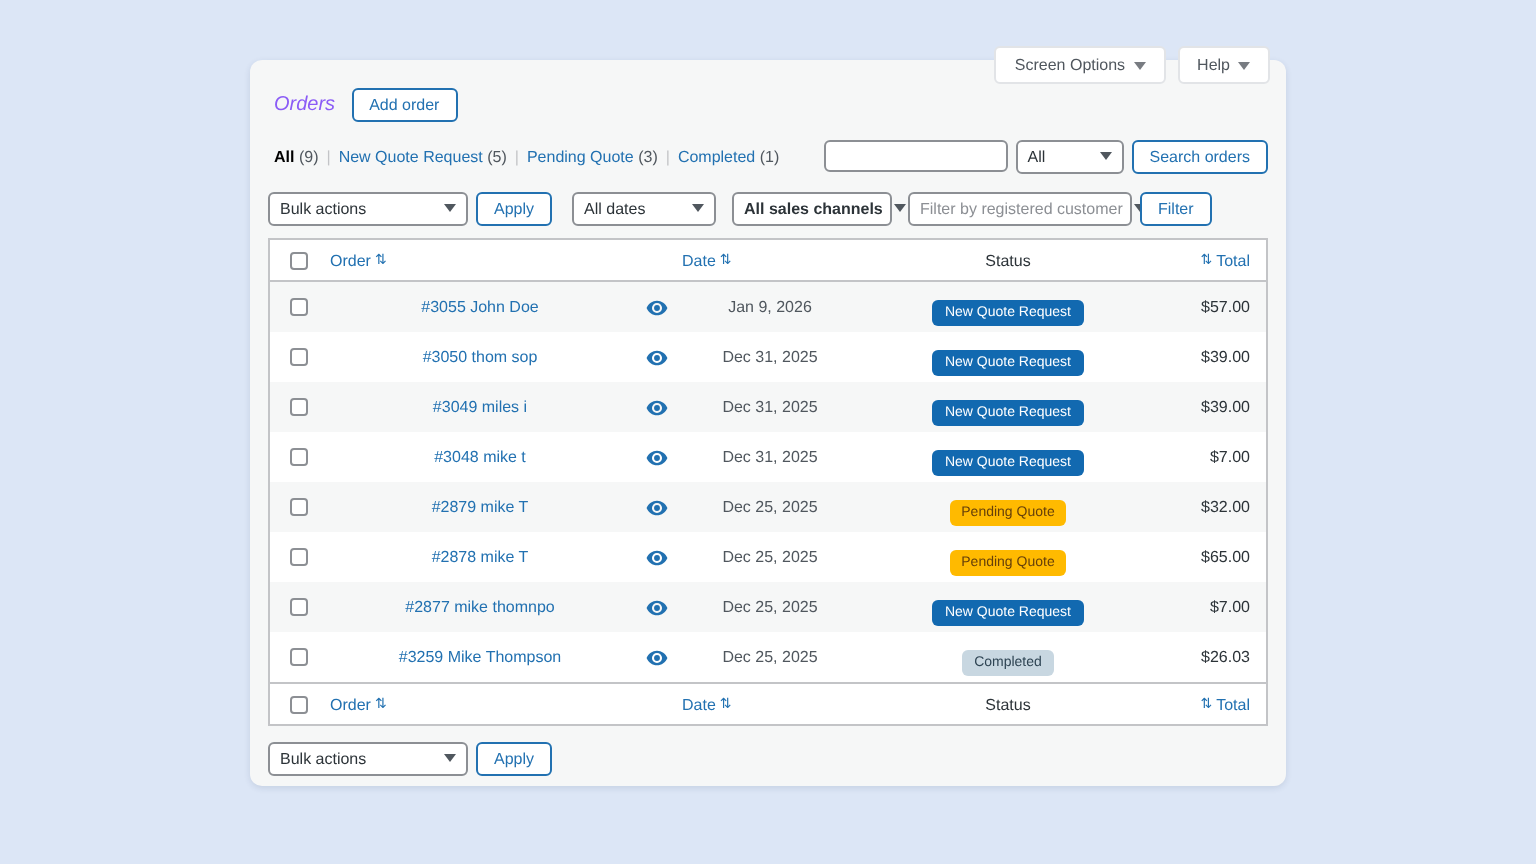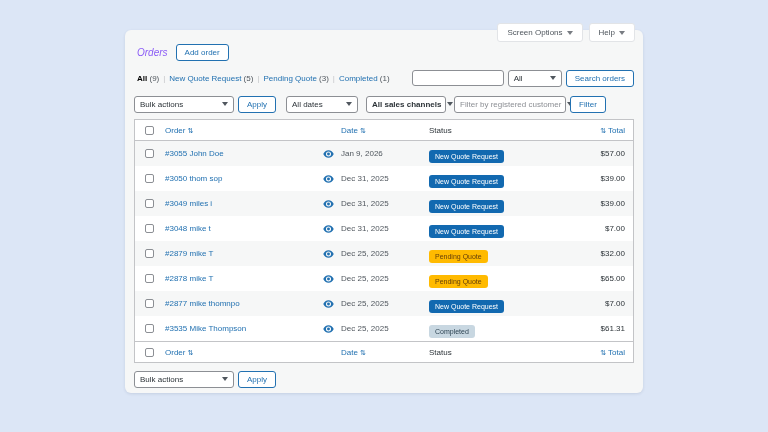--- a/index.html
+++ b/index.html
@@ -89,20 +89,21 @@
   
   .orders-table {
     background:#fff;
     border:1px solid #c3c4c7;
     width:500px;
   }
   .t-row {
     display:grid;
     grid-template-columns:30px 150px 26px 88px 150px 1fr;
     align-items:center;
+    text-align:center;
   }
   .t-head { height:21px; border-bottom:1px solid #c3c4c7; }
   .t-foot { height:21px; border-top:1px solid #c3c4c7; }
   .order-row { height:25px; }
   .order-row:nth-child(odd) { background:#f6f7f7; }
   .cb {
     width:9px; height:9px;
     border:1px solid #8c8f94; border-radius:2px;
     background:#fff; margin-left:10px; cursor:pointer;
   }
@@ -311,30 +312,30 @@
         <circle cx="12" cy="8" r="3.2" fill="#2271b1"></circle>
       </svg>
     </span>
     <span class="cell-date">Dec 25, 2025</span>
     <span><span class="badge new-quote">New Quote Request</span></span>
     <span class="cell-total">$7.00</span>
   </div>
 
   <div class="t-row order-row">
     <div class="cb"></div>
-    <a class="order-link">#3535 Mike Thompson</a>
+    <a class="order-link">#3259 Mike Thompson</a>
     <span class="preview">
       <svg width="11" height="8" viewBox="0 0 24 16">
         <path d="M12 0C7 0 2.6 3.2.6 8c2 4.8 6.4 8 11.4 8s9.4-3.2 11.4-8C21.4 3.2 17 0 12 0zm0 13.5A5.5 5.5 0 1 1 12 2.5a5.5 5.5 0 0 1 0 11z" fill="#2271b1"></path>
         <circle cx="12" cy="8" r="3.2" fill="#2271b1"></circle>
       </svg>
     </span>
     <span class="cell-date">Dec 25, 2025</span>
     <span><span class="badge completed">Completed</span></span>
-    <span class="cell-total">$61.31</span>
+    <span class="cell-total">$26.03</span>
   </div>
 </div>
 
     <div class="t-row t-foot">
       <div class="cb"></div>
       <div class="col-head sort-link">
         <span>Order</span>
           <span class="sort-glyph">⇅</span>
       </div>
       <div></div>

